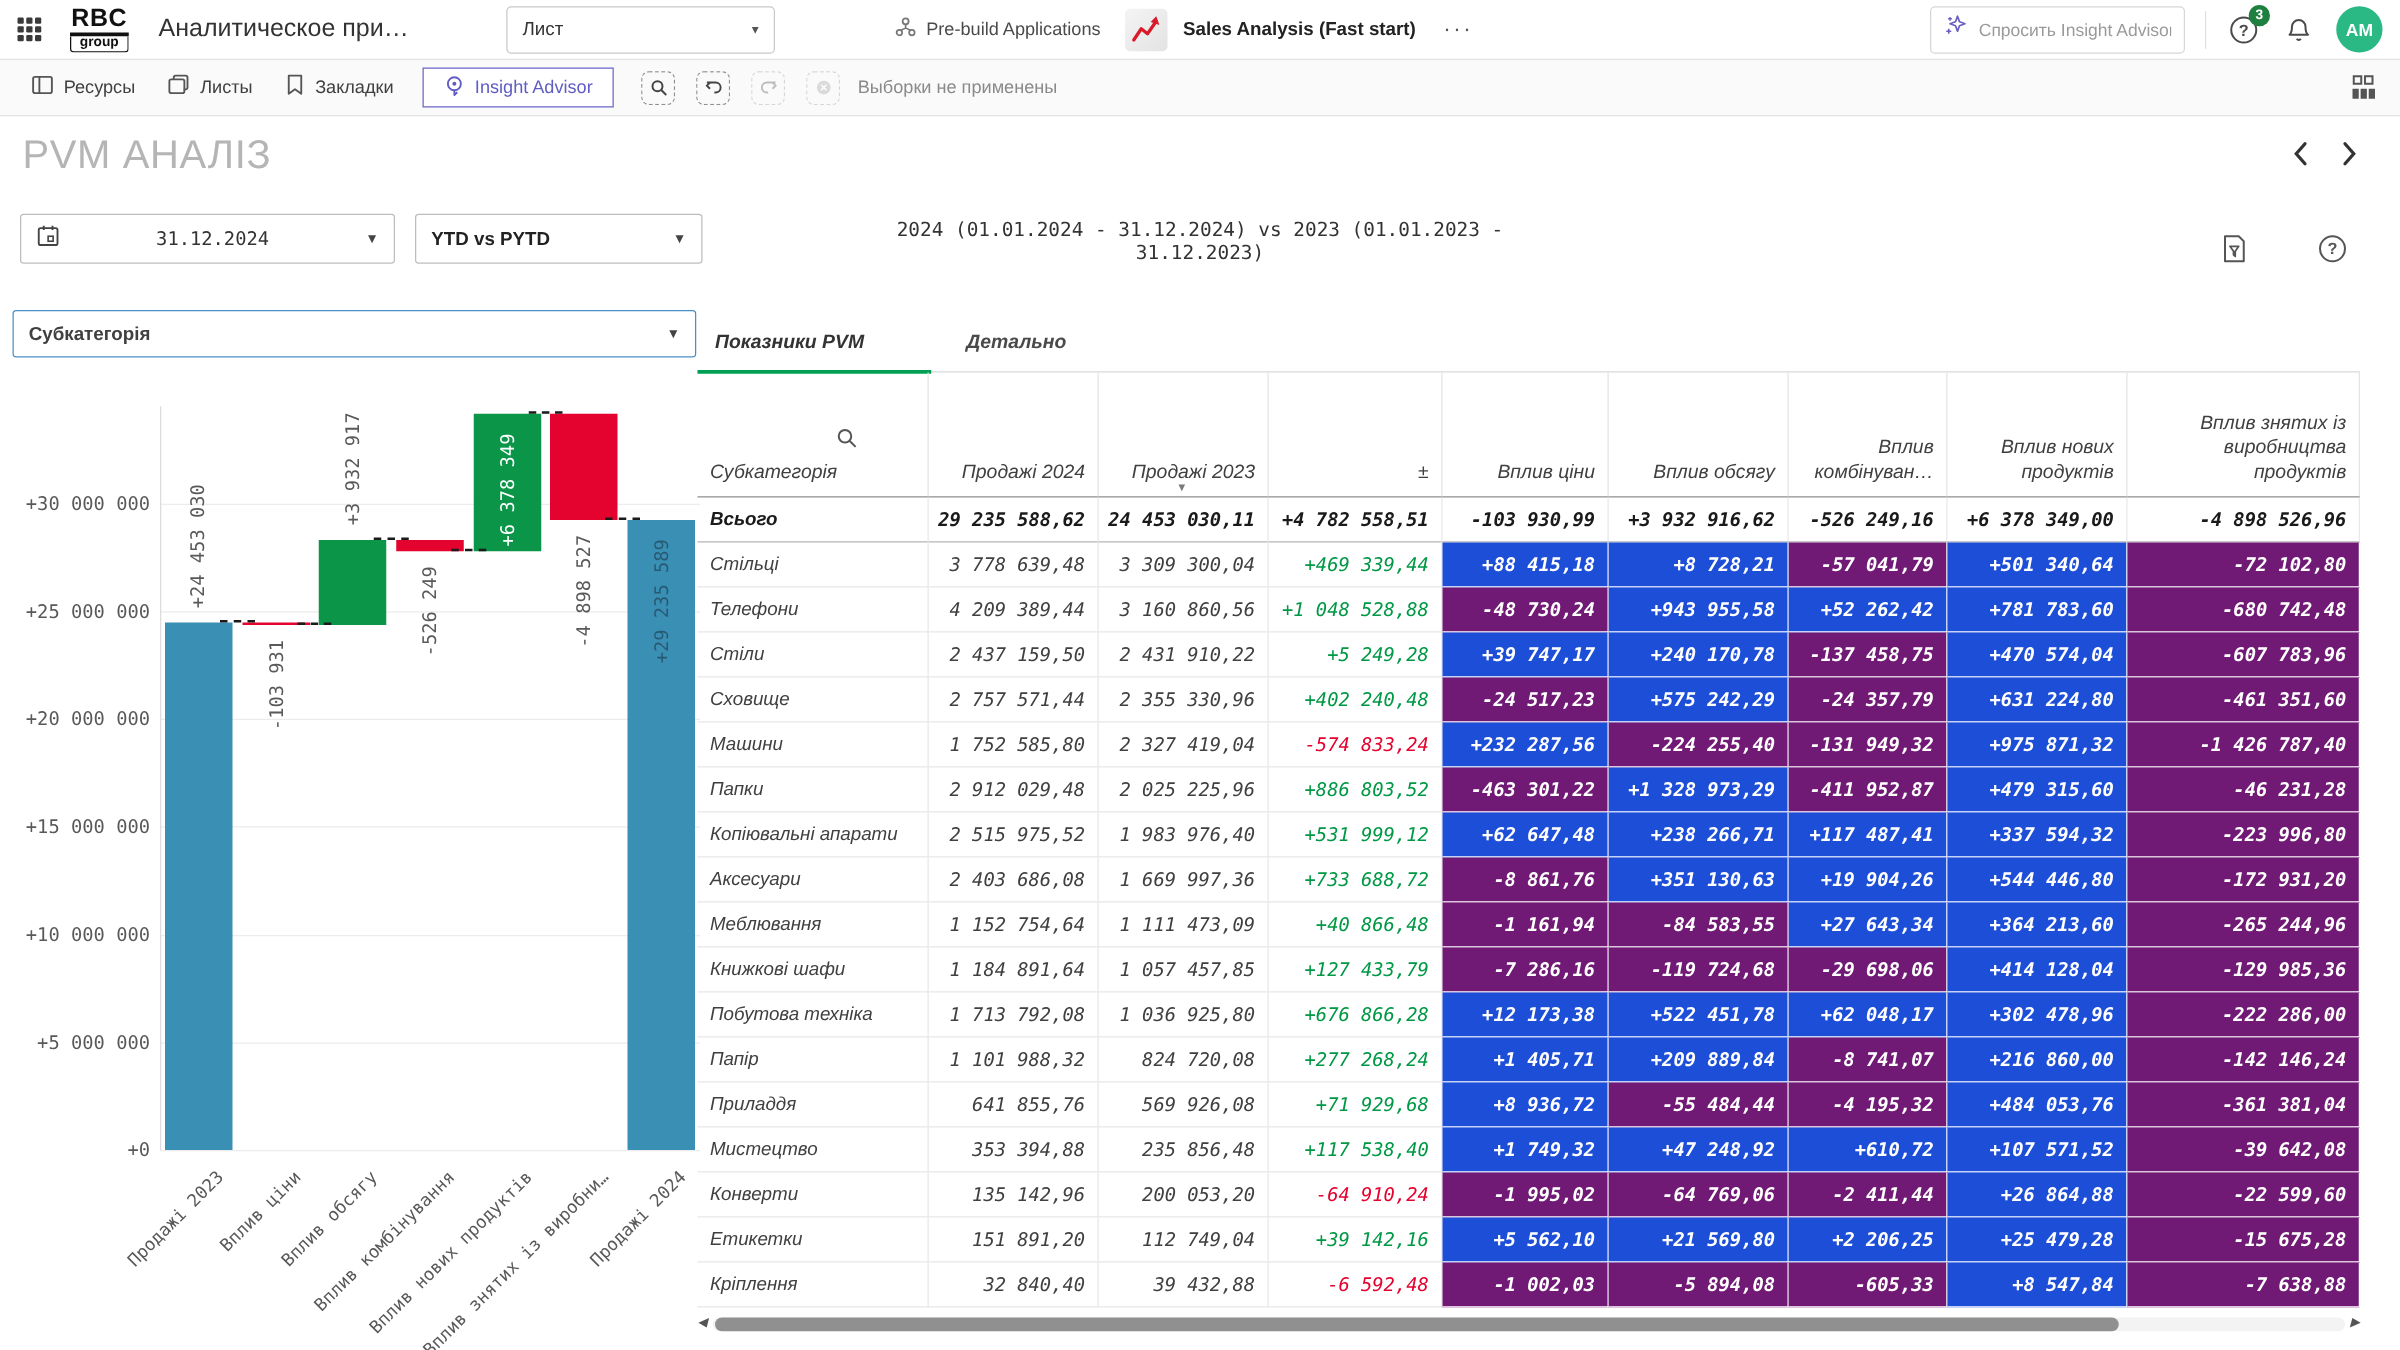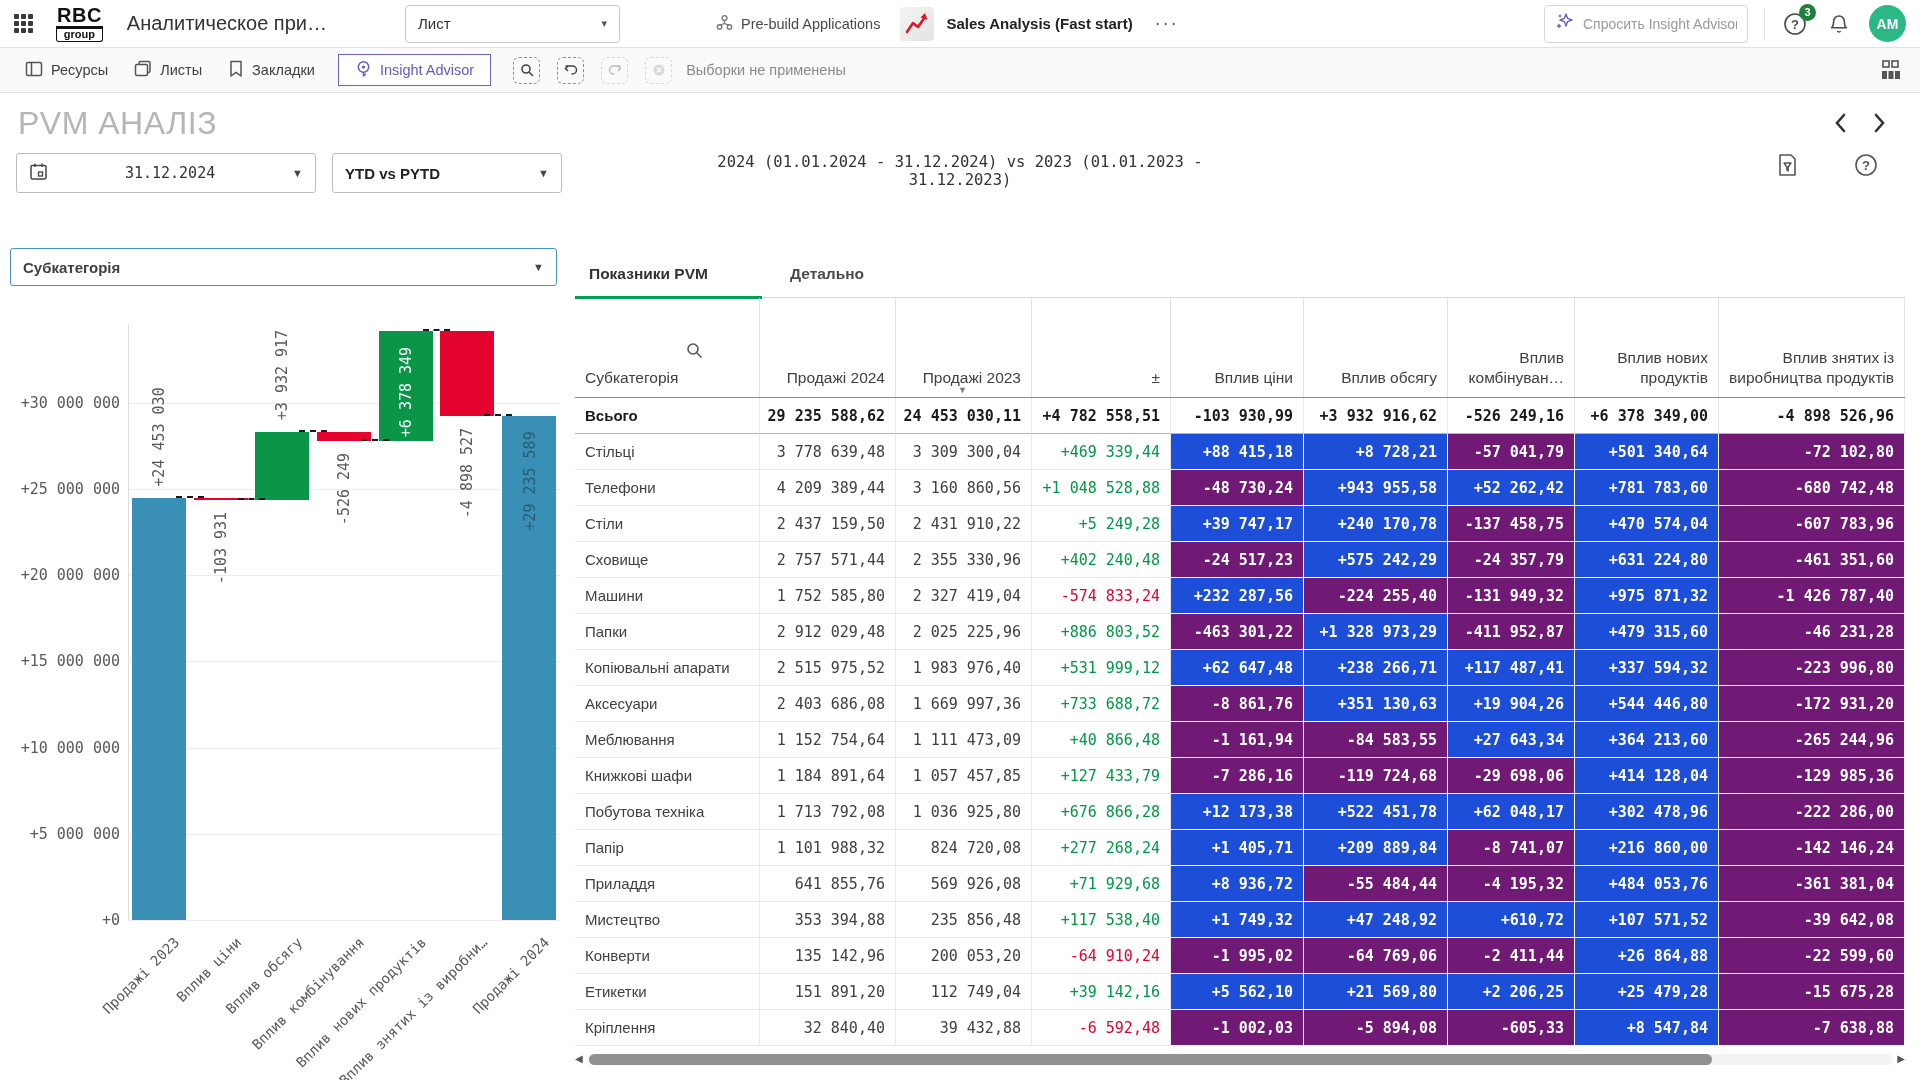--- a/index.html
+++ b/index.html
@@ -45,21 +45,21 @@
   .tool { width:27px; height:27px; border:1.6px dashed #8f8f8f; border-radius:6px; display:flex; align-items:center; justify-content:center; cursor:pointer; }
   .tool.disabled { opacity:.33; }
   .sel-status { display:flex; align-items:center; font-size:14.5px; color:#8a8a8a; margin-left:14px; }
   .tb-right { margin-left:auto; display:flex; align-items:center; padding-right:8px; }
 
   
   .titlerow { height:60px; display:flex; align-items:center; padding:0 18px; }
   .page-title { font-size:32px; color:#b5b5b5; letter-spacing:.5px; }
   .nav-arrows { margin-left:auto; display:flex; gap:24px; padding-right:14px; }
   .nav-arrows span { cursor:pointer; display:flex; }
-  .filterrow { height:58px; display:flex; align-items:flex-start; padding:0 16px; position:relative; }
+  .filterrow { height:58px; display:flex; align-items:flex-end; padding:0 16px; position:relative; }
   .datebox { width:300px; height:40px; border:1px solid #bdbdbd; border-radius:3px; display:flex; align-items:center; padding:0 12px; cursor:pointer; background:#fff;}
   .datebox .val { flex:1; text-align:center; font-size:15px; color:#333; }
   .modebox { width:230px; height:40px; border:1px solid #bdbdbd; border-radius:3px; display:flex; align-items:center; padding:0 12px; margin-left:16px; font-size:15px; font-weight:bold; color:#222; cursor:pointer; background:#fff;}
   .tri { color:#444; font-size:11px; margin-left:auto; }
   .period-caption { position:absolute; left:690px; width:540px; text-align:center; font-size:15.5px; color:#333; }
   .filter-icons { margin-left:auto; display:flex; gap:56px; padding-right:26px; }
   .filter-icons span { cursor:pointer; display:flex; }
 
   
   #content { position:relative; height:869px; }
@@ -71,21 +71,21 @@
   .axisline { position:absolute; width:1px; background:#dcdcdc; }
   .ytick { position:absolute; font-size:15px; color:#595959; text-align:right; white-space:pre; }
   .wbar { position:absolute; cursor:pointer; }
   .conn { position:absolute; border-top:2.5px dashed #1a1a1a; }
   .vlabel { position:absolute; font-size:15px; color:#595959; text-align:center; white-space:pre;
             transform:rotate(-90deg); }
   .xlabel { position:absolute; width:210px; font-size:14px; color:#595959; text-align:right; white-space:nowrap;
             transform-origin:100% 0; transform:rotate(-45deg); cursor:pointer; }
 
   
-  #right-panel { position:absolute; left:575px; top:0; width:1345px; height:869px; }
+  #right-panel { position:absolute; left:558px; top:0; width:1345px; height:869px;font-style:italic; }
   .tabsrow { position:absolute; left:0; top:39px; width:1330px; height:48px; border-bottom:1px solid #d9d9d9; display:flex; }
   .tab { font-size:15.5px; font-weight:bold; color:#333; display:flex; align-items:center; padding:0 14px; min-width:187px; cursor:pointer; position:relative; }
   .tab.inactive { font-weight:bold; color:#4a4a4a; min-width:0; margin-left:14px; }
   .tab.active::after { content:""; position:absolute; left:0; right:0; bottom:-2px; height:3.5px; background:#00a054; }
   #table-wrap { position:absolute; left:0; top:87px; width:1330px; }
   .trow { display:grid; grid-template-columns:185px 136px 136px 139px 133px 144px 127px 144px 186px; }
   .th { display:flex; flex-direction:column; justify-content:flex-end; align-items:flex-end; text-align:right;
         font-size:15.5px; color:#404040; padding:8px 10px 10px; border-right:1px solid #e3e3e3; position:relative; line-height:1.25; }
   .th.first { align-items:flex-start; text-align:left; }
   .header-row { height:100px; border-bottom:1px solid #8f8f8f; }

